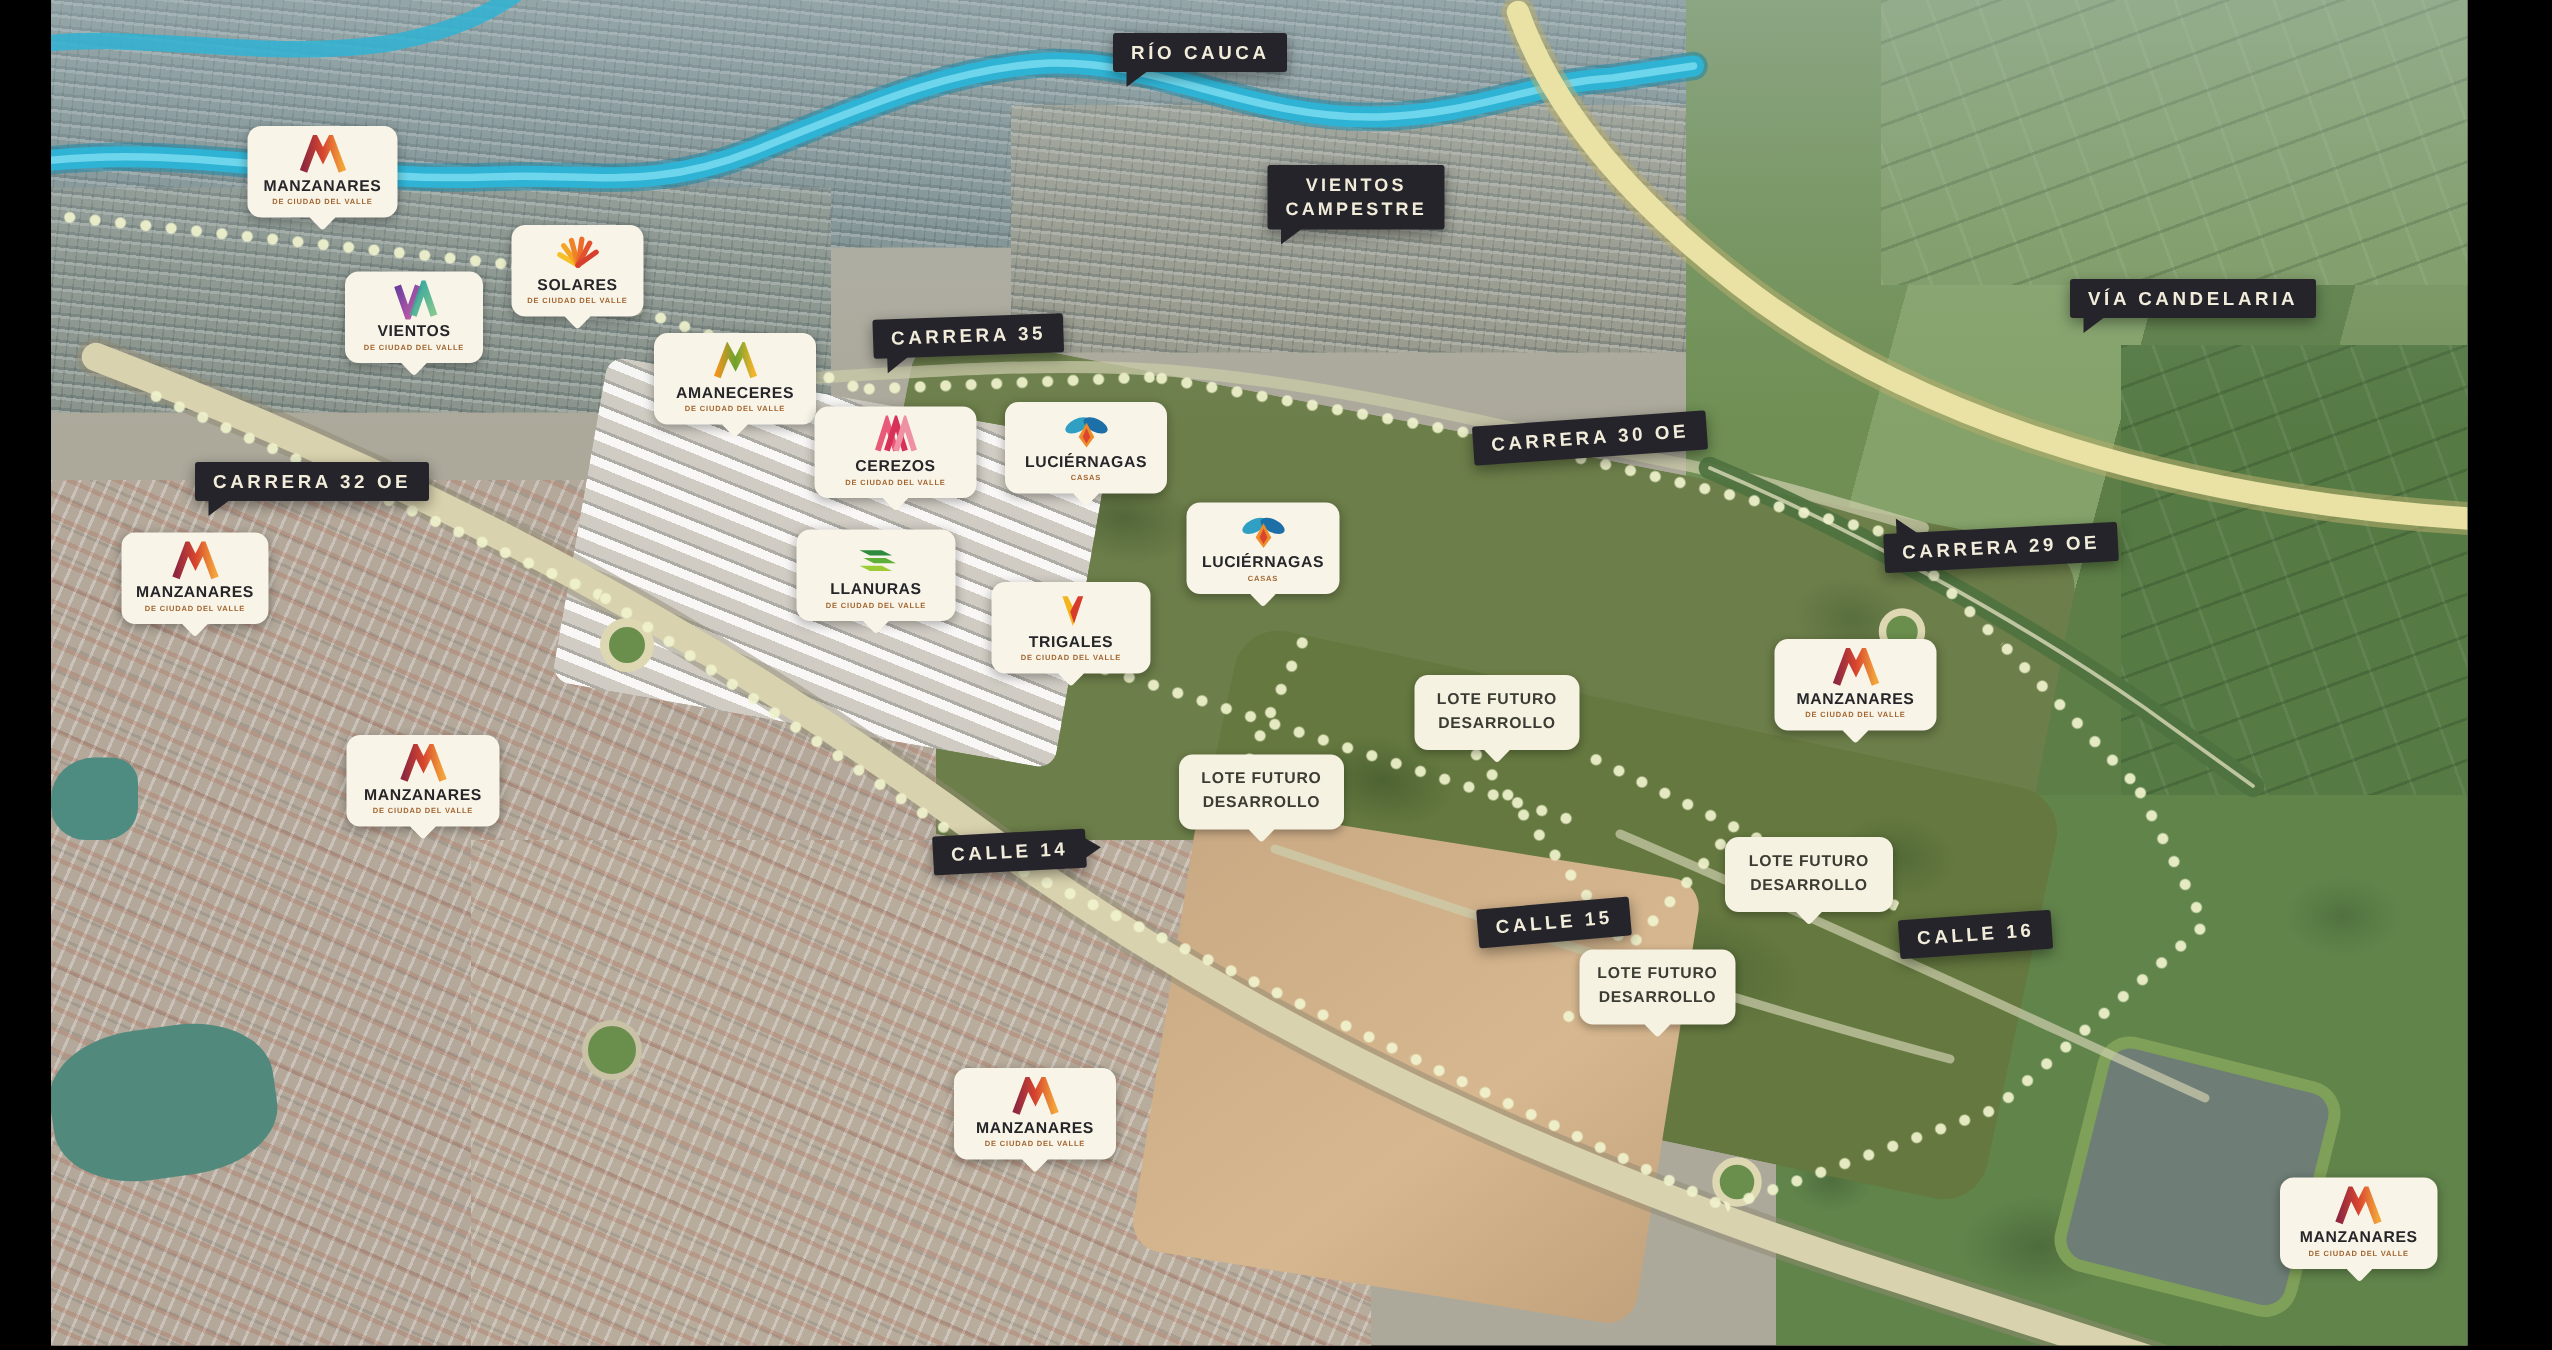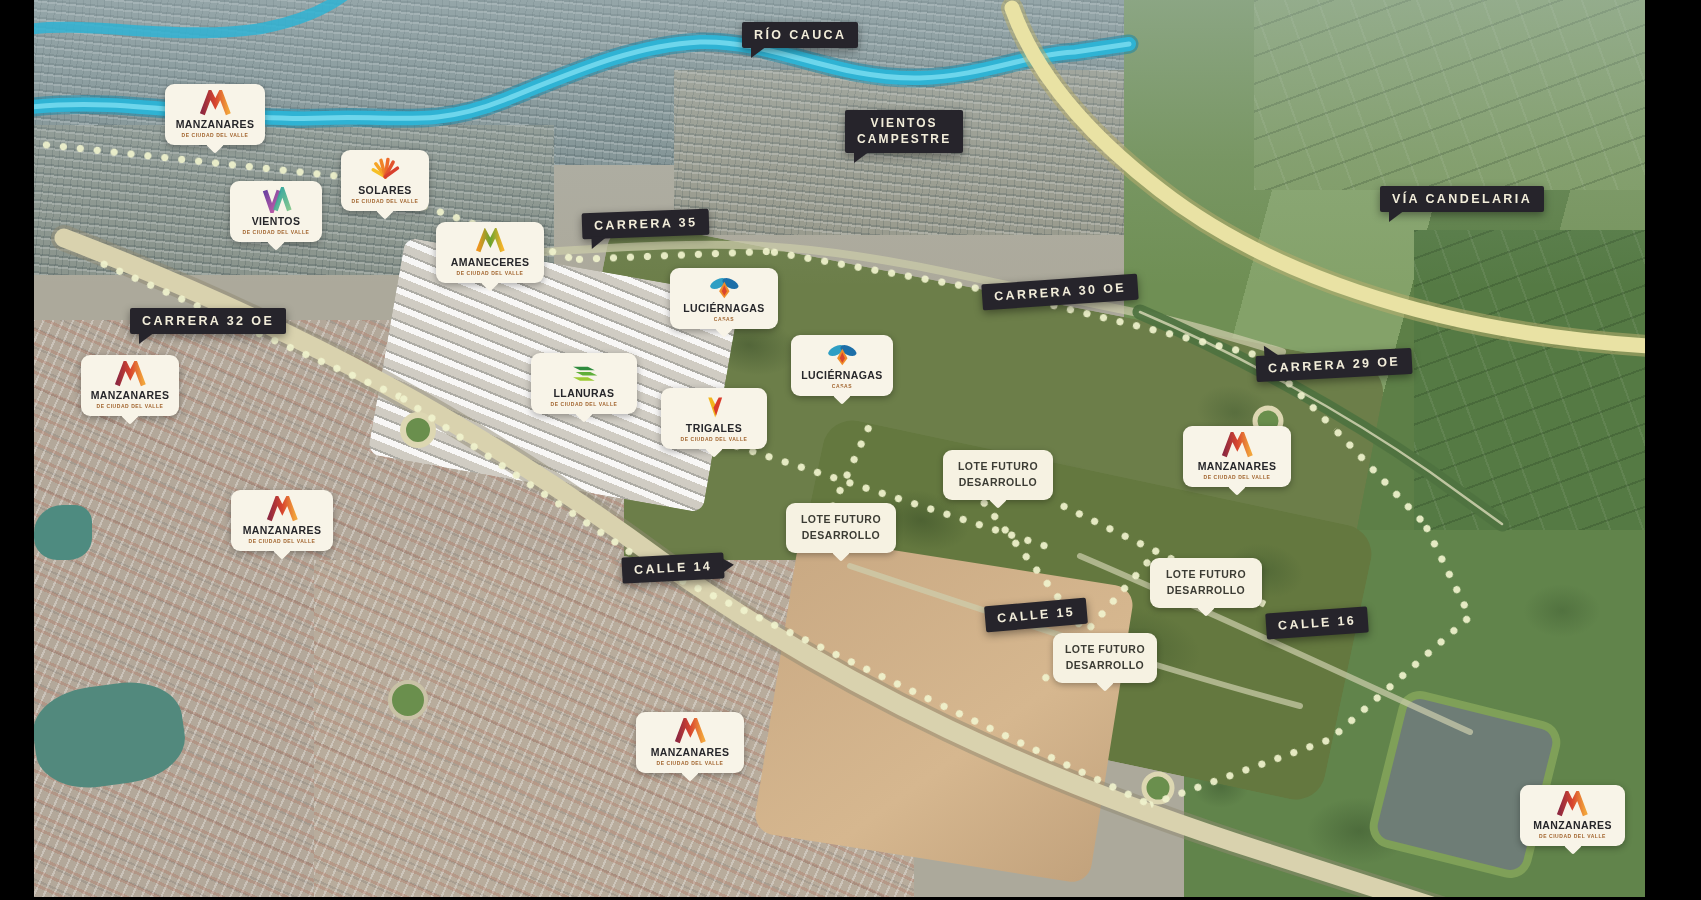--- a/index.html
+++ b/index.html
@@ -191,20 +191,31 @@
     </div>
 
     <div class="badge" style="left:436px;top:222px;width:100px;">
       <svg class="logo" viewBox="0 0 40 30">
           <polyline points="6,27 14,6 20,17 26,5 34,27" stroke="url(#ga)" stroke-width="5.5" fill="none"></polyline>
         </svg>
       <div class="title">AMANECERES</div>
       <div class="sub">DE CIUDAD DEL VALLE</div>
     </div>
 
+    <div class="badge" style="left:543px;top:271px;width:100px;">
+      <svg class="logo" viewBox="0 0 40 30">
+        <g stroke-width="4.5" fill="none">
+          <polyline points="6,27 13,5 20,27" stroke="#e85a78"></polyline>
+          <polyline points="13,27 20,5 27,27" stroke="#d83058"></polyline>
+          <polyline points="20,27 27,5 34,27" stroke="#f090a4"></polyline>
+        </g>
+      </svg>
+      <div class="title">CEREZOS</div>
+      <div class="sub">DE CIUDAD DEL VALLE</div>
+    </div>
 
     <div class="badge" style="left:670px;top:268px;width:100px;">
       <svg class="logo" viewBox="0 0 40 30">
         <ellipse cx="13" cy="11" rx="10" ry="5" fill="#2f9fc4" transform="rotate(-26 13 11)"></ellipse>
         <ellipse cx="27" cy="11" rx="10" ry="5" fill="#1d6fa8" transform="rotate(26 27 11)"></ellipse>
         <path d="M20 9 L26 20 L20 28 L14 20 Z" fill="#ef8c2a"></path>
         <path d="M20 13 L23 20 L20 25 L17 20 Z" fill="#d9452e"></path>
       </svg>
       <div class="title">LUCIÉRNAGAS</div>
       <div class="sub">CASAS</div>

